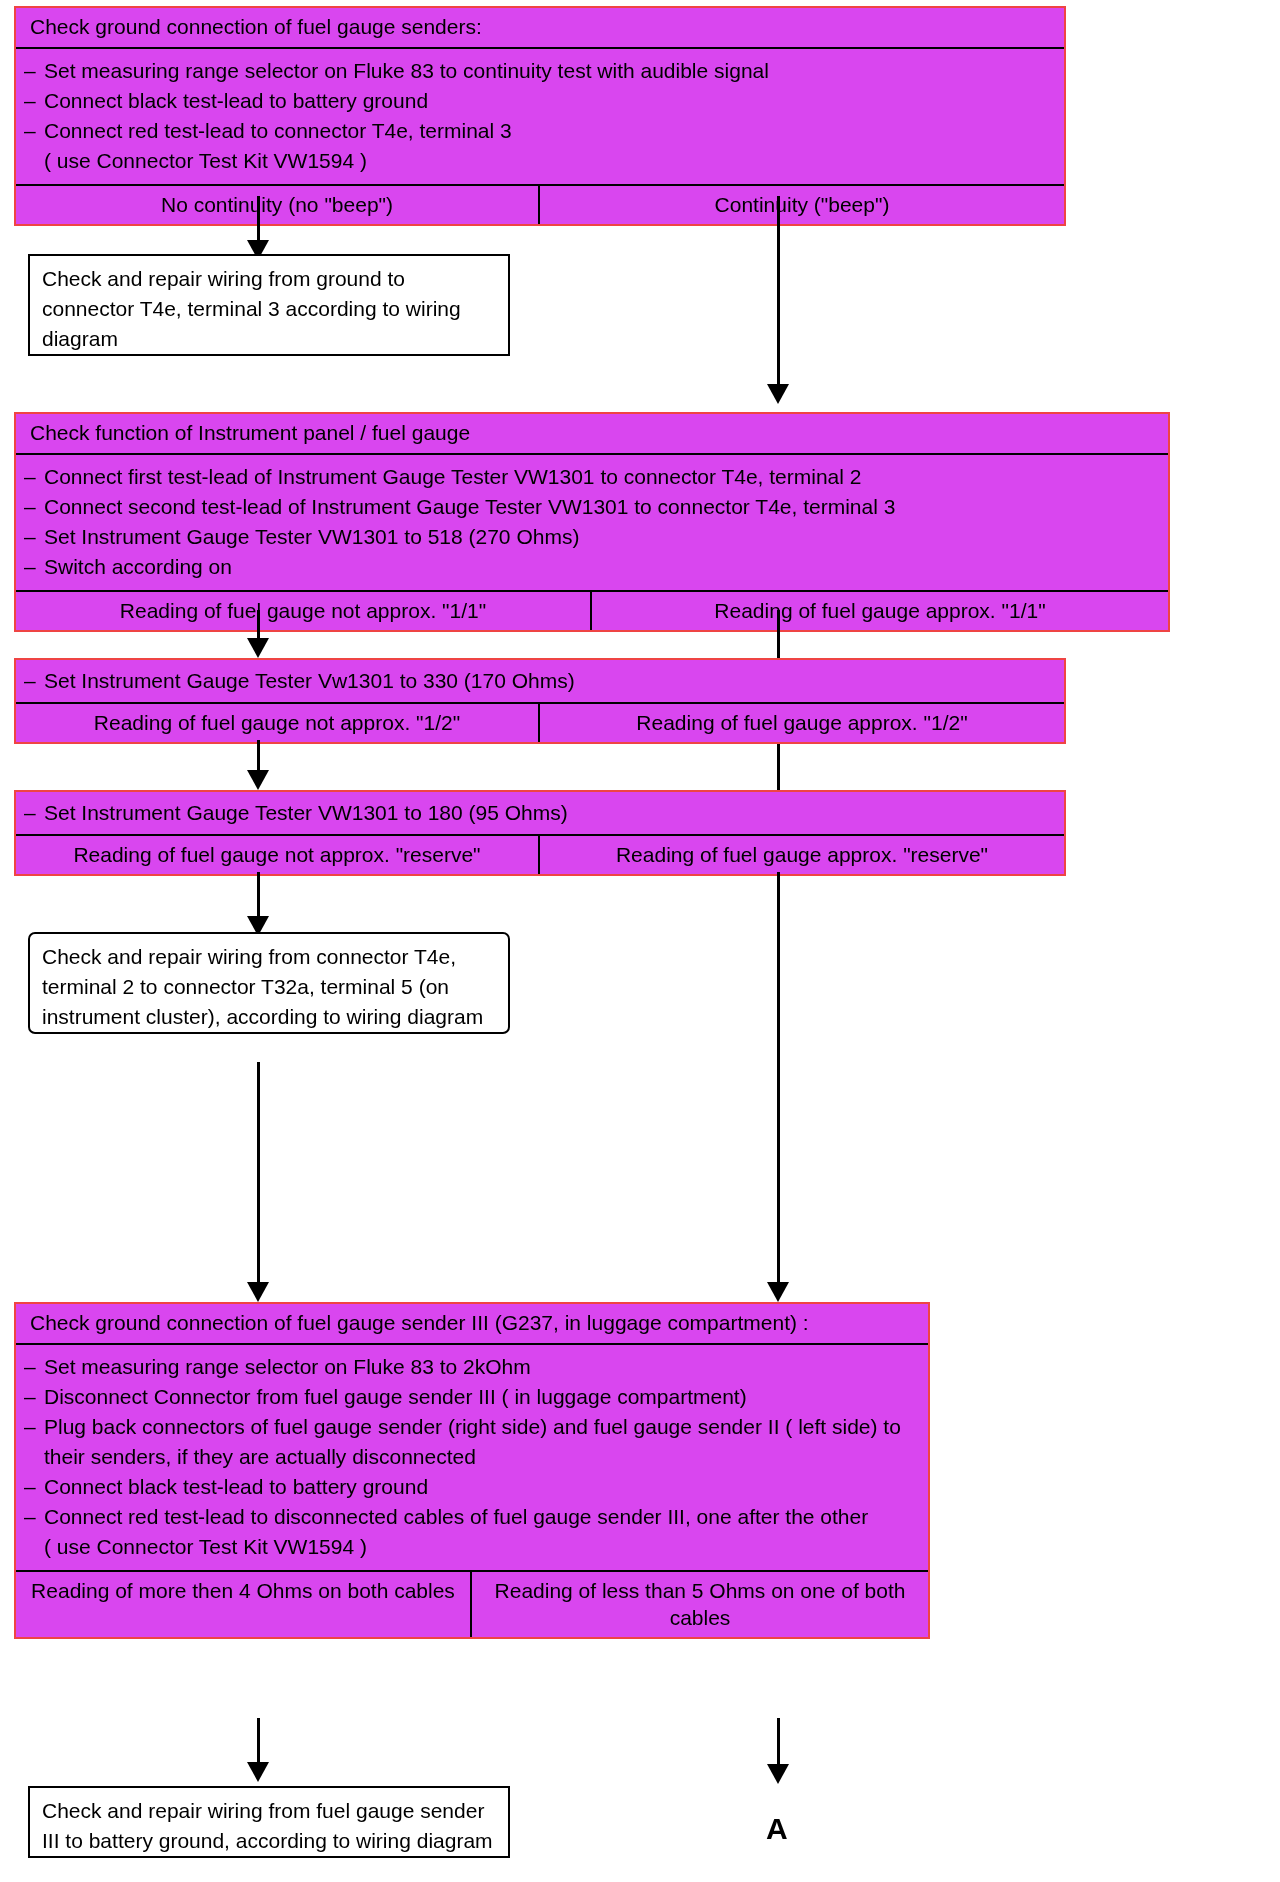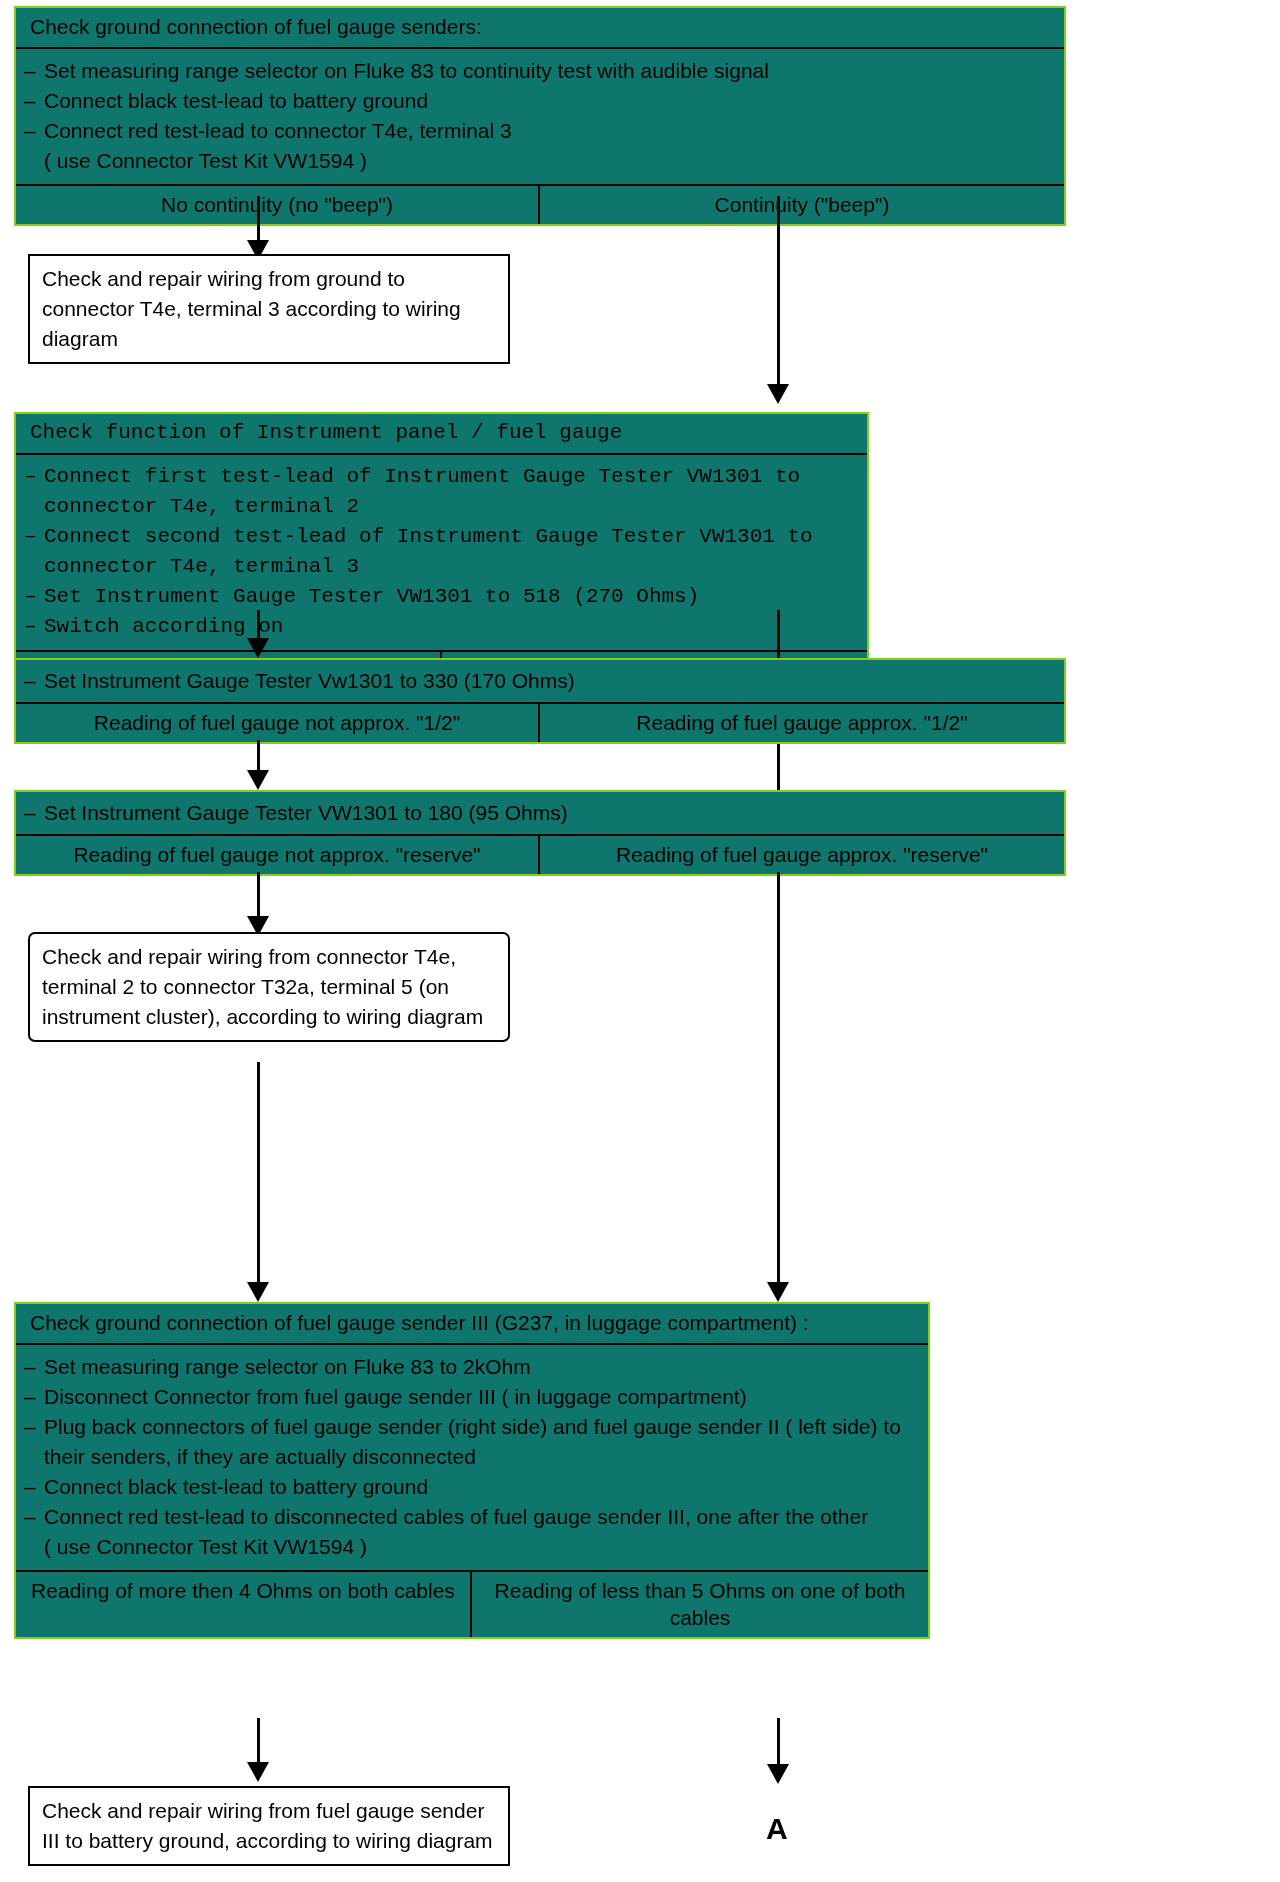--- a/index.html
+++ b/index.html
@@ -7,22 +7,22 @@
     width:1280px;height:1882px;position:relative;
     font-family:"Liberation Sans","DejaVu Sans",sans-serif;
     color:#000000;
     -webkit-font-smoothing:none;
   }
   .sheet{position:absolute;left:0;top:0;width:1280px;height:1882px;}
 
   
   .box{
     position:absolute;
-    border:2px solid #84cc16;
-    background:#0f766e;
+    border:2px solid #ef4444;
+    background:#d946ef;
     box-sizing:border-box;
   }
   .hdr{
     border-bottom:2px solid #000;
     padding:6px 10px 7px 14px;
     font-size:21px;
     line-height:26px;
     box-sizing:border-box;
   }
   .body{
@@ -59,21 +59,21 @@
   .split>div:first-child{border-right:2px solid #000;}
 
   
   .plainbox{
     position:absolute;
     border:2px solid #000;
     background:#fff;
     box-sizing:border-box;
     font-size:21px;
     line-height:30px;
-    padding:8px 10px 8px 12px;
+    padding:8px 10px 0 12px;
   }
 
   
   .vline{
     position:absolute;
     width:3px;
     background:#000;
   }
   .arrowhead{
     position:absolute;
@@ -111,21 +111,21 @@
   <div class="vline" style="left:257px;top:196px;height:56px;"></div>
   <div class="arrowhead" style="left:247px;top:240px;"></div>
 
   <div class="vline" style="left:777px;top:196px;height:196px;"></div>
   <div class="arrowhead" style="left:767px;top:384px;"></div>
 
   <div class="plainbox" style="left:28px;top:254px;width:482px;">
     <span class="plain">Check and repair wiring from ground to connector T4e, terminal 3 according to wiring diagram</span>
   </div>
 
-  <div class="box" style="left:14px;top:412px;width:855px;font-family:Liberation Mono, monospace;">
+  <div class="box" style="left:14px;top:412px;width:1156px;">
     <div class="hdr">Check function of Instrument panel / fuel gauge</div>
     <div class="body">
       <div class="li"><span class="dash">–</span><span>Connect first test-lead of Instrument Gauge Tester VW1301 to connector T4e, terminal 2</span></div>
       <div class="li"><span class="dash">–</span><span>Connect second test-lead of Instrument Gauge Tester VW1301 to connector T4e, terminal 3</span></div>
       <div class="li"><span class="dash">–</span><span>Set Instrument Gauge Tester VW1301 to 518 (270 Ohms)</span></div>
       <div class="li"><span class="dash">–</span><span>Switch according on</span></div>
     </div>
     <div class="split">
       <div>Reading of fuel gauge not approx. "1/1"</div>
       <div>Reading of fuel gauge approx. "1/1"</div>

